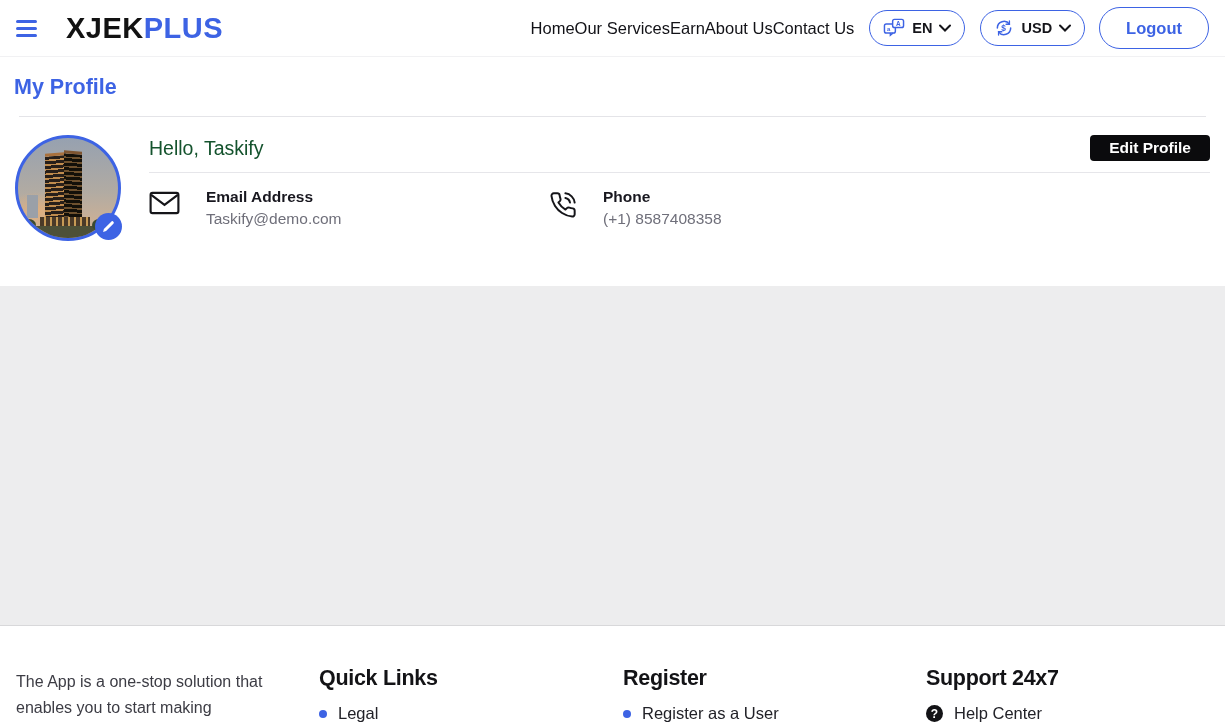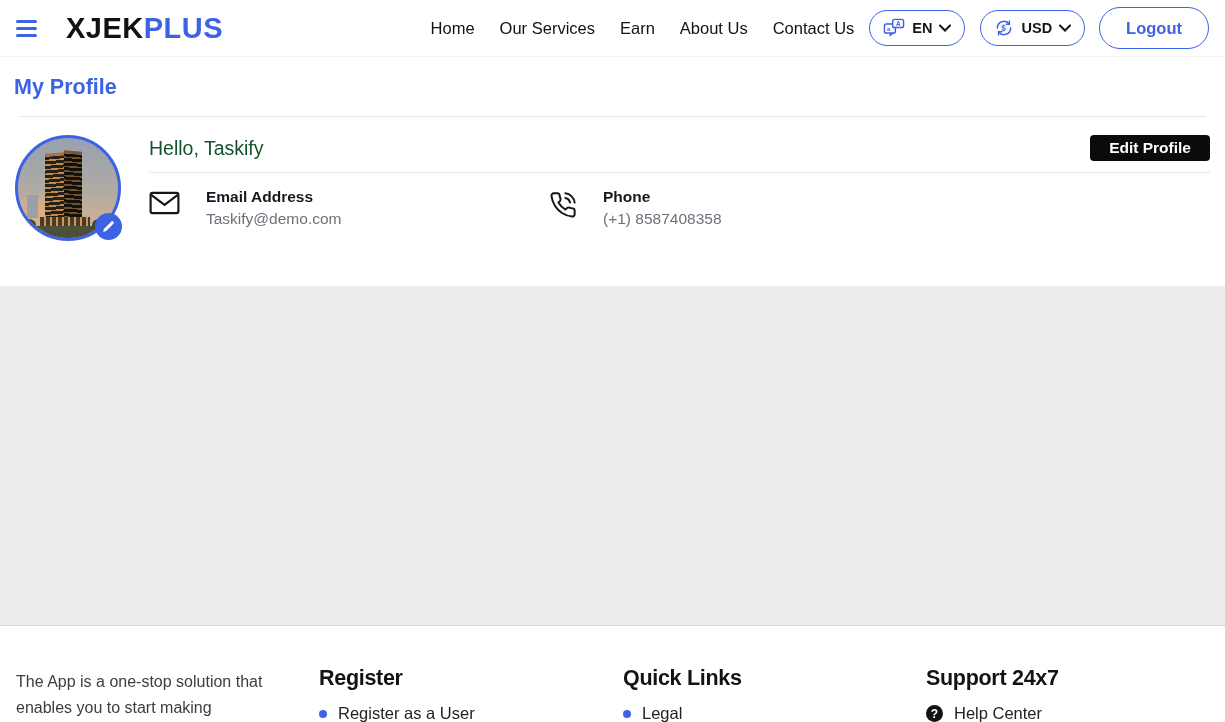--- a/index.html
+++ b/index.html
@@ -25,21 +25,21 @@
     background: #fff;
   }
   .menu-btn {
     background: none; border: none; cursor: pointer;
     width: 26px; display: flex; flex-direction: column; gap: 4px;
     margin-right: 24px;
   }
   .menu-btn span { display: block; height: 3px; width: 21px; background: var(--accent); border-radius: 2px; }
   .logo { font-size: 29px; font-weight: 800; letter-spacing: 0.5px; color: #121212; white-space: nowrap; }
   .logo .accent { color: var(--accent); }
-  .main-nav { margin-left: auto; display: flex; align-items: center; gap: 25px; }
+  .main-nav { margin-left: auto; display: flex; align-items: center; }
   .main-nav a {
     text-decoration: none; color: #121217; font-size: 16.5px; font-weight: 500; white-space: nowrap;
     cursor: pointer;
   }
   .pill {
     display: inline-flex; align-items: center; gap: 7px;
     border: 1.5px solid var(--accent); border-radius: 999px;
     background: #fff; height: 36px; padding: 0 13px;
     font-family: inherit; font-size: 14.5px; font-weight: 700; color: #15151a;
     margin-left: 15px; cursor: pointer;
@@ -234,40 +234,40 @@
 </section>
 
 <div class="content-area"></div>
 
 <footer class="footer">
   <div>
     <p class="about-text">The App is a one-stop solution that enables you to start making</p>
   </div>
 
   <div>
+    <h3 class="footer-heading">Quick Links</h3>
+    <ul class="footer-list">
+      <li>
+        <span class="dot-bullet"></span>
+        <span>Legal</span>
+      </li>
+    </ul>
+  </div>
+
+  <div>
     <h3 class="footer-heading">Register</h3>
     <ul class="footer-list">
       <li>
         <span class="dot-bullet"></span>
         <span>Register as a User</span>
       </li>
     </ul>
   </div>
 
   <div>
-    <h3 class="footer-heading">Quick Links</h3>
-    <ul class="footer-list">
-      <li>
-        <span class="dot-bullet"></span>
-        <span>Legal</span>
-      </li>
-    </ul>
-  </div>
-
-  <div>
     <h3 class="footer-heading">Support 24x7</h3>
     <ul class="footer-list">
       <li>
         <span class="help-circle">?</span>
         <span>Help Center</span>
       </li>
     </ul>
   </div>
 </footer>
 

